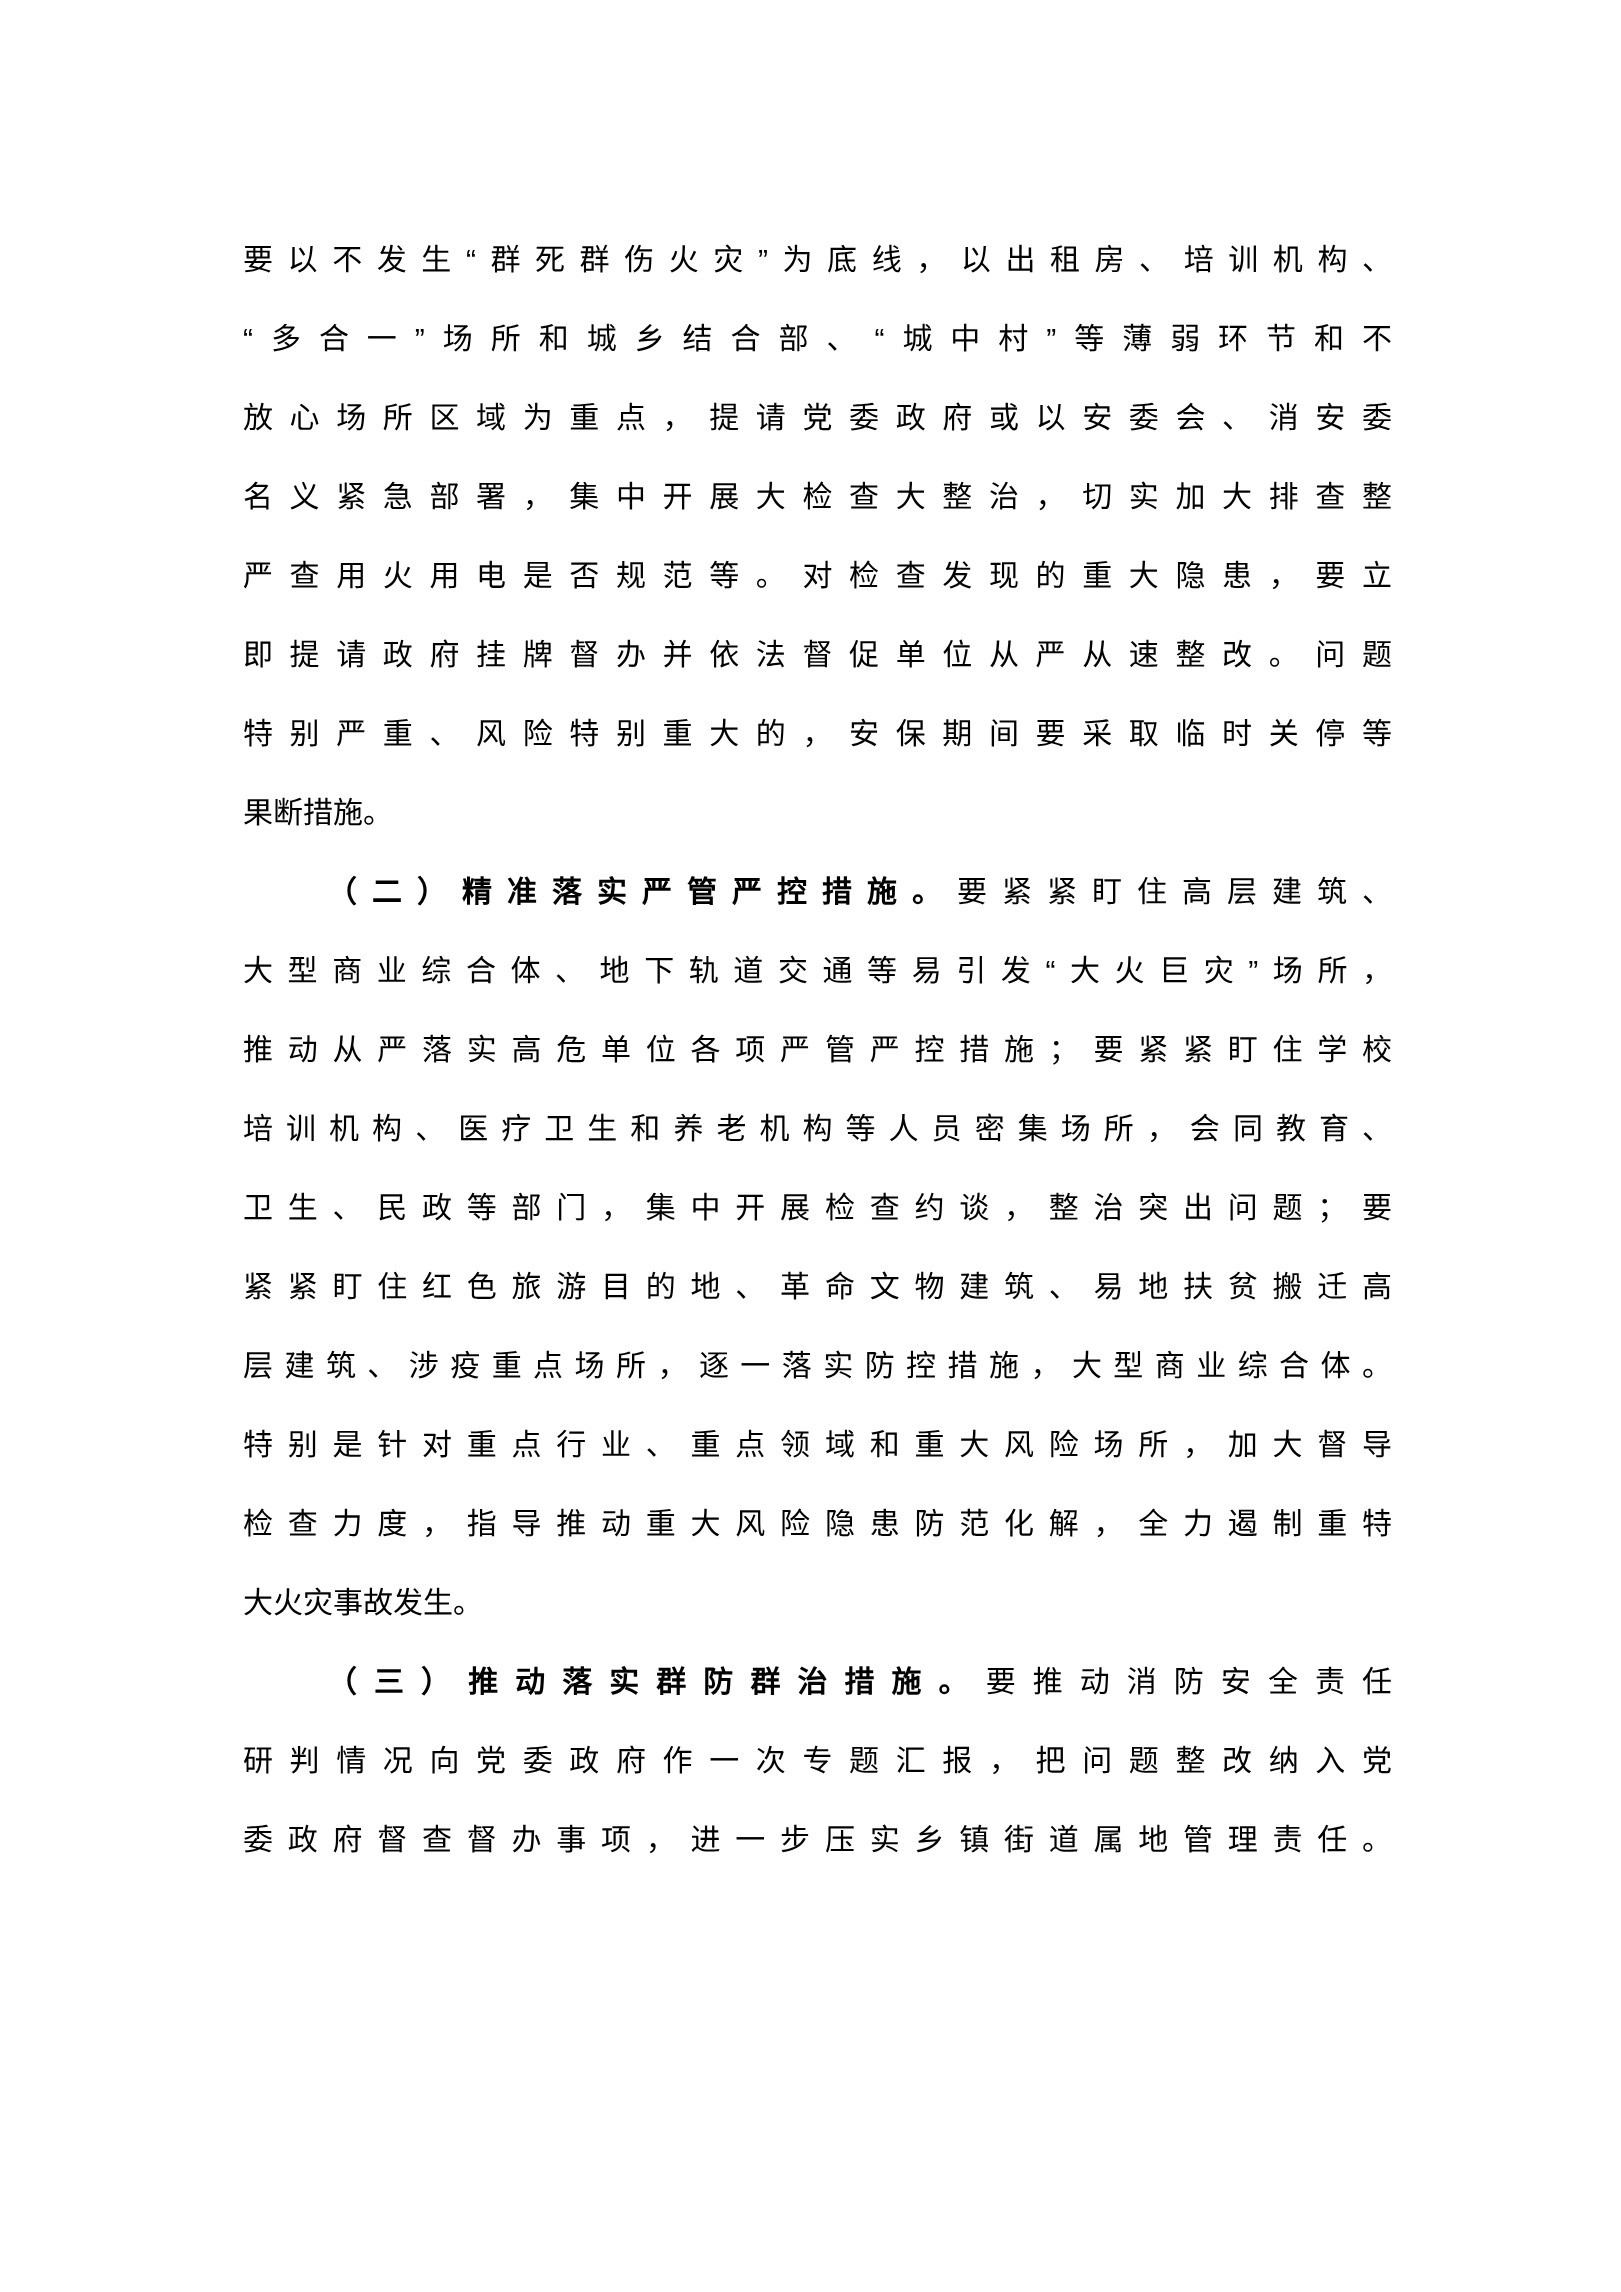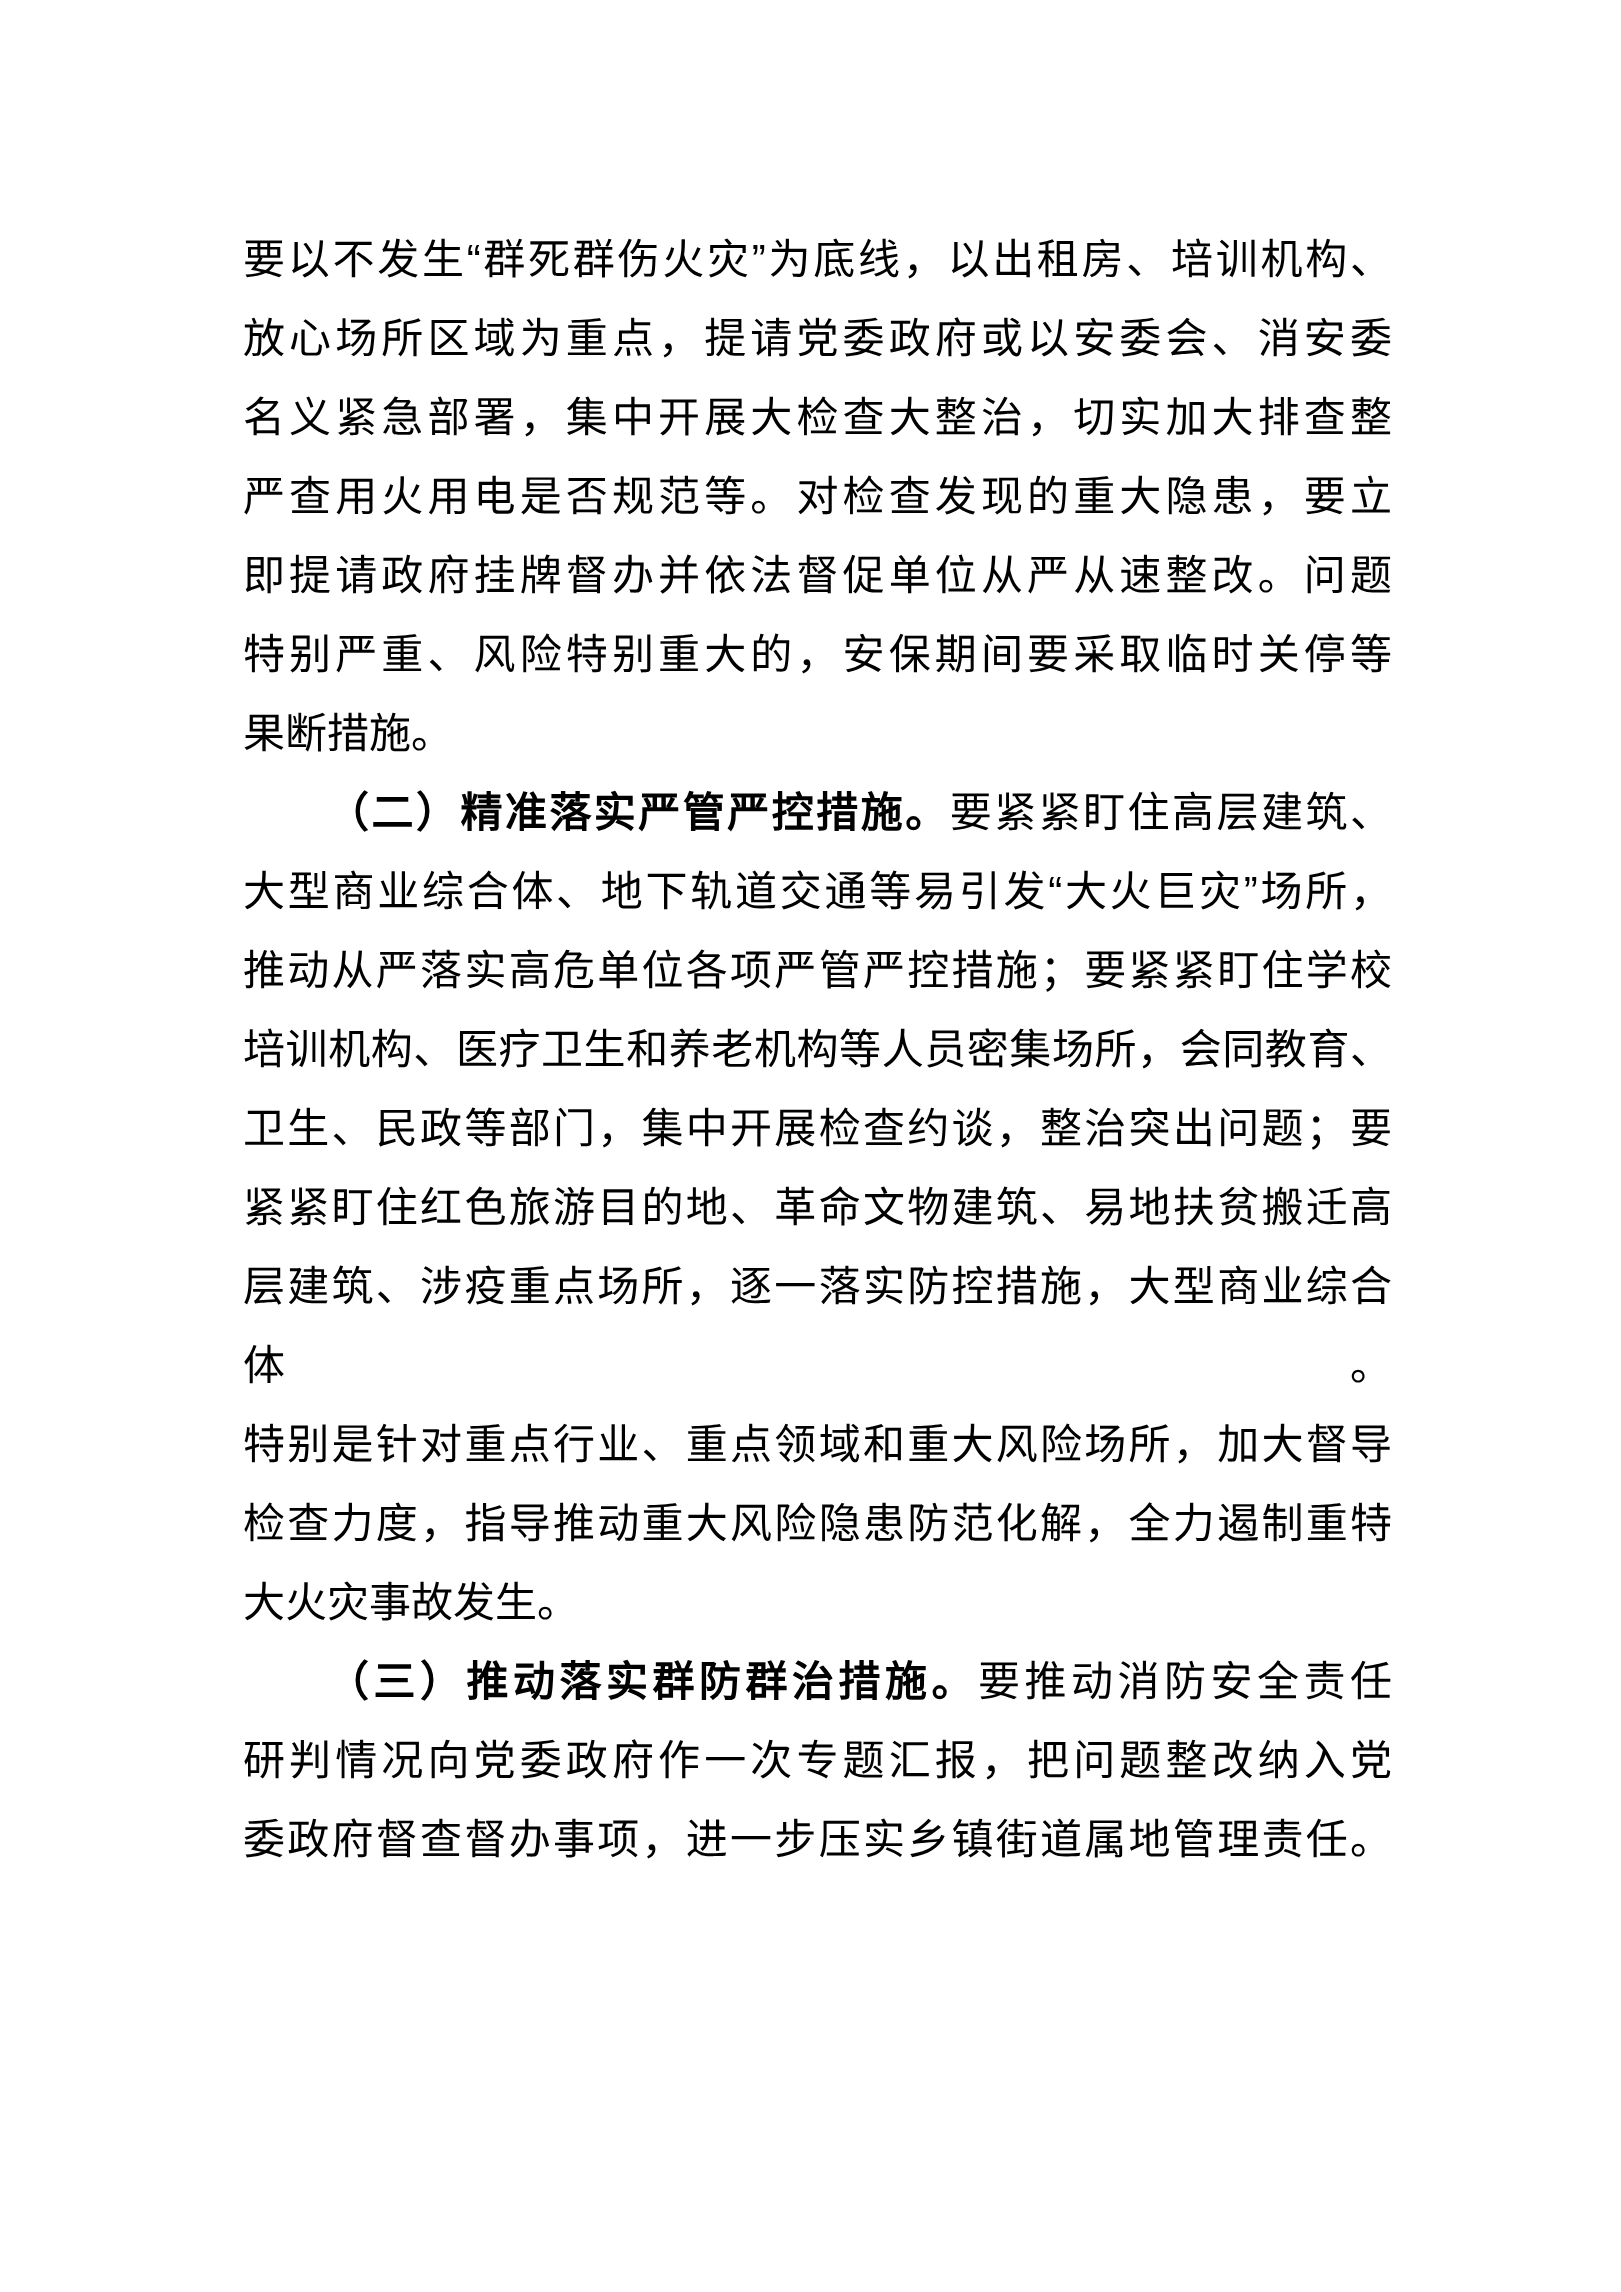--- a/index.html
+++ b/index.html
@@ -14,21 +14,21 @@
     background: #ffffff;
     overflow: hidden;
   }
   .doc {
     position: absolute;
     left: 243px;
     top: 220px;
     width: 1149px;
     color: #000000;
     font-family: "Liberation Sans", sans-serif;
-    font-size: 42px;
+    font-size: 30px;
     line-height: 79px;
     font-kerning: none;
   }
   .line {
     text-align: justify;
     -moz-text-align-last: justify;
     text-align-last: justify;
   }
   .line.short {
     text-align: right;
@@ -41,20 +41,21 @@
   .seg.bold {
     font-weight: 700;
   }
 </style>
 </head>
 <body>
 
 <div class="page" style="background: rgb(255, 255, 255);">
   <div class="doc" id="doc" style="color: rgb(0, 0, 0);">
       <div class="line"><span class="seg">要以不发生“群死群伤火灾”为底线，以出租房、培训机构、</span></div>
+      <div class="line"><span class="seg">“多合一”场所和城乡结合部、“城中村”等薄弱环节和不</span></div>
       <div class="line"><span class="seg">放心场所区域为重点，提请党委政府或以安委会、消安委</span></div>
       <div class="line"><span class="seg">名义紧急部署，集中开展大检查大整治，切实加大排查整</span></div>
       <div class="line"><span class="seg">严查用火用电是否规范等。对检查发现的重大隐患，要立</span></div>
       <div class="line"><span class="seg">即提请政府挂牌督办并依法督促单位从严从速整改。问题</span></div>
       <div class="line"><span class="seg">特别严重、风险特别重大的，安保期间要采取临时关停等</span></div>
       <div class="line short"><span class="seg">果断措施。</span></div>
       <div class="line indent"><span class="seg bold">（二）精准落实严管严控措施。</span><span class="seg">要紧紧盯住高层建筑、</span></div>
       <div class="line"><span class="seg">大型商业综合体、地下轨道交通等易引发“大火巨灾”场所，</span></div>
       <div class="line"><span class="seg">推动从严落实高危单位各项严管严控措施；要紧紧盯住学校</span></div>
       <div class="line"><span class="seg">培训机构、医疗卫生和养老机构等人员密集场所，会同教育、</span></div>

